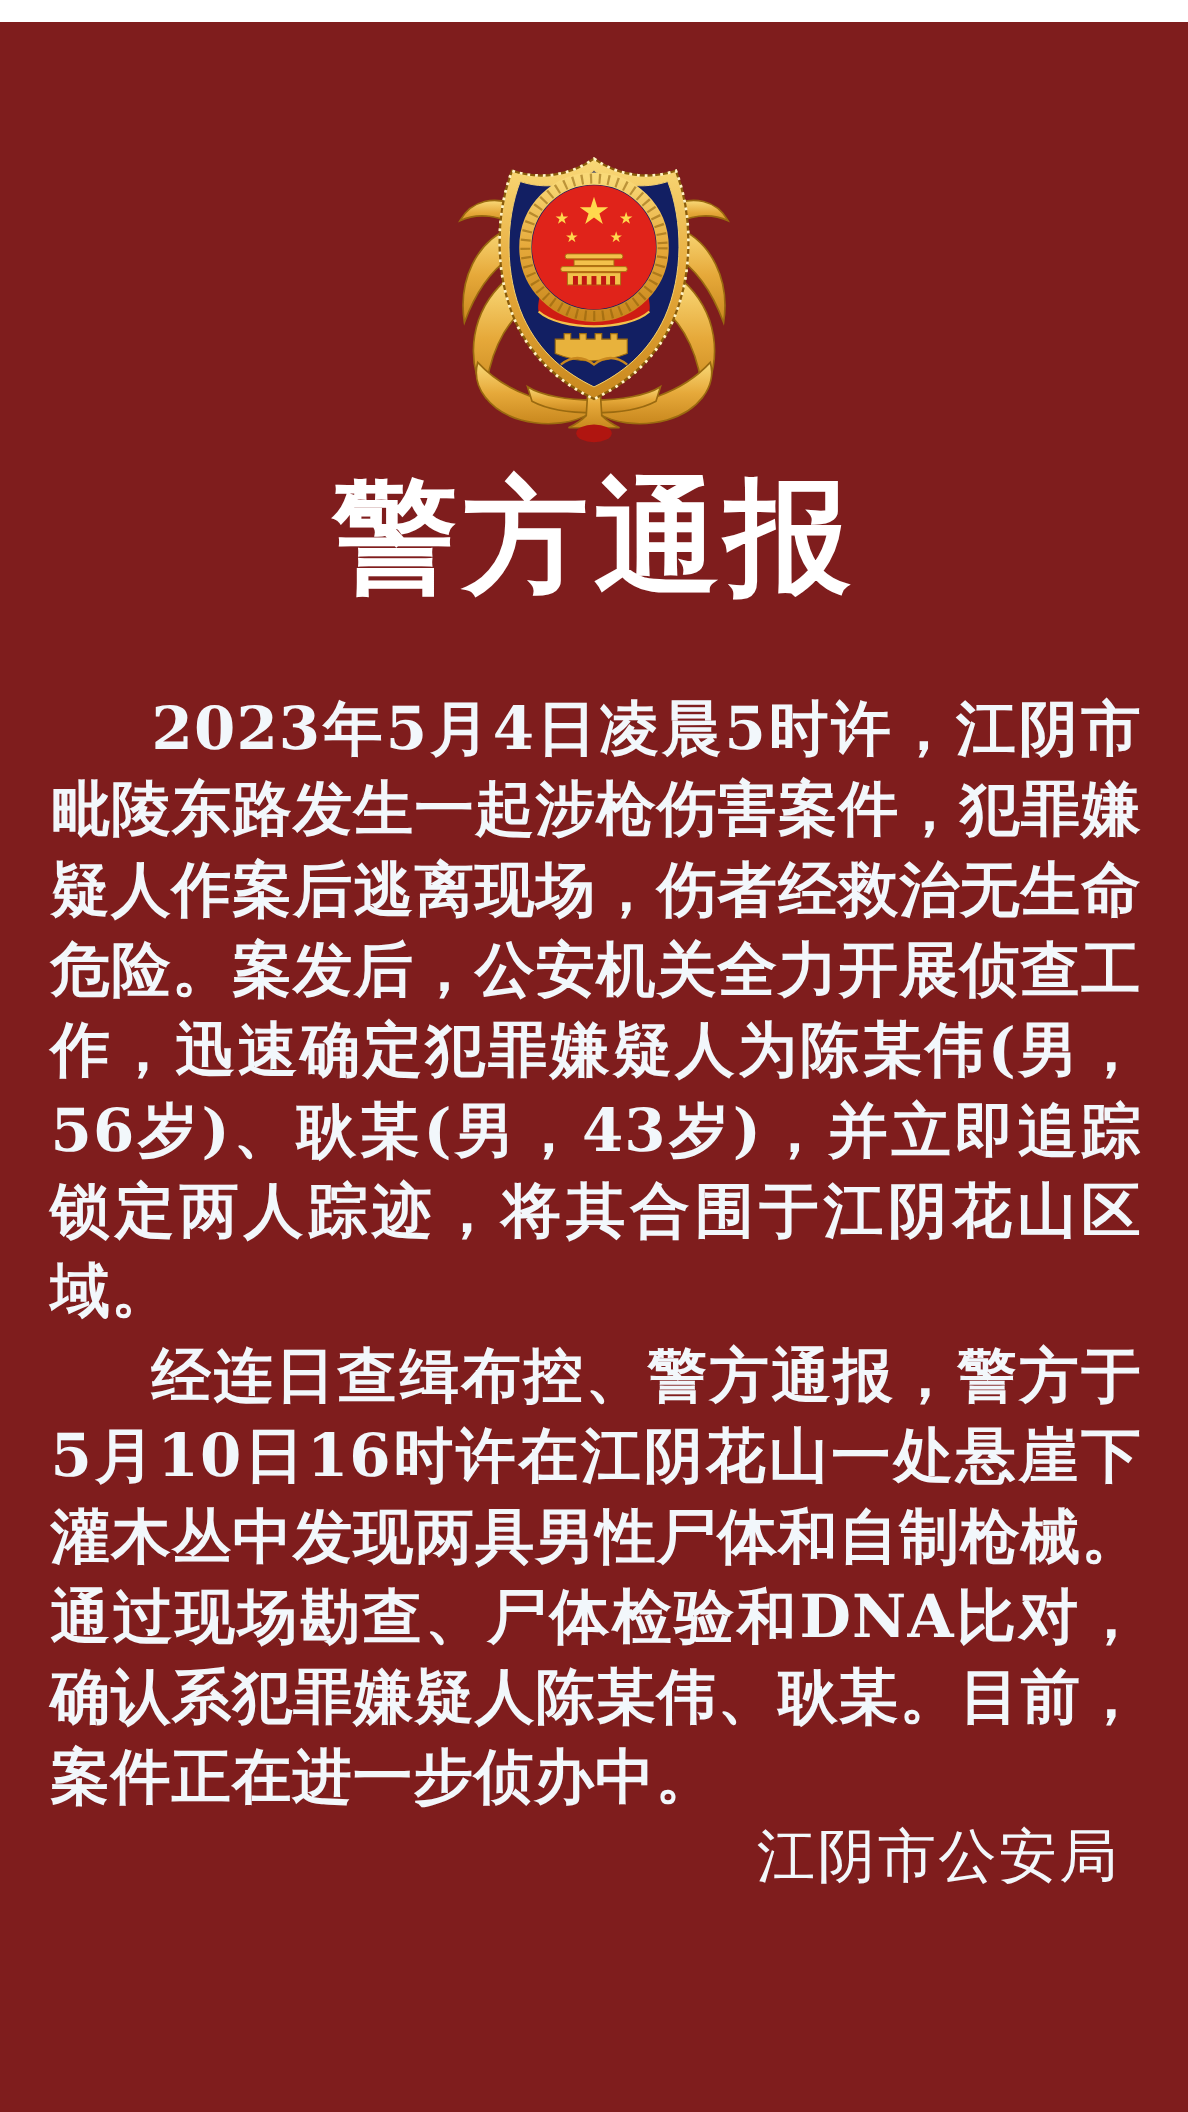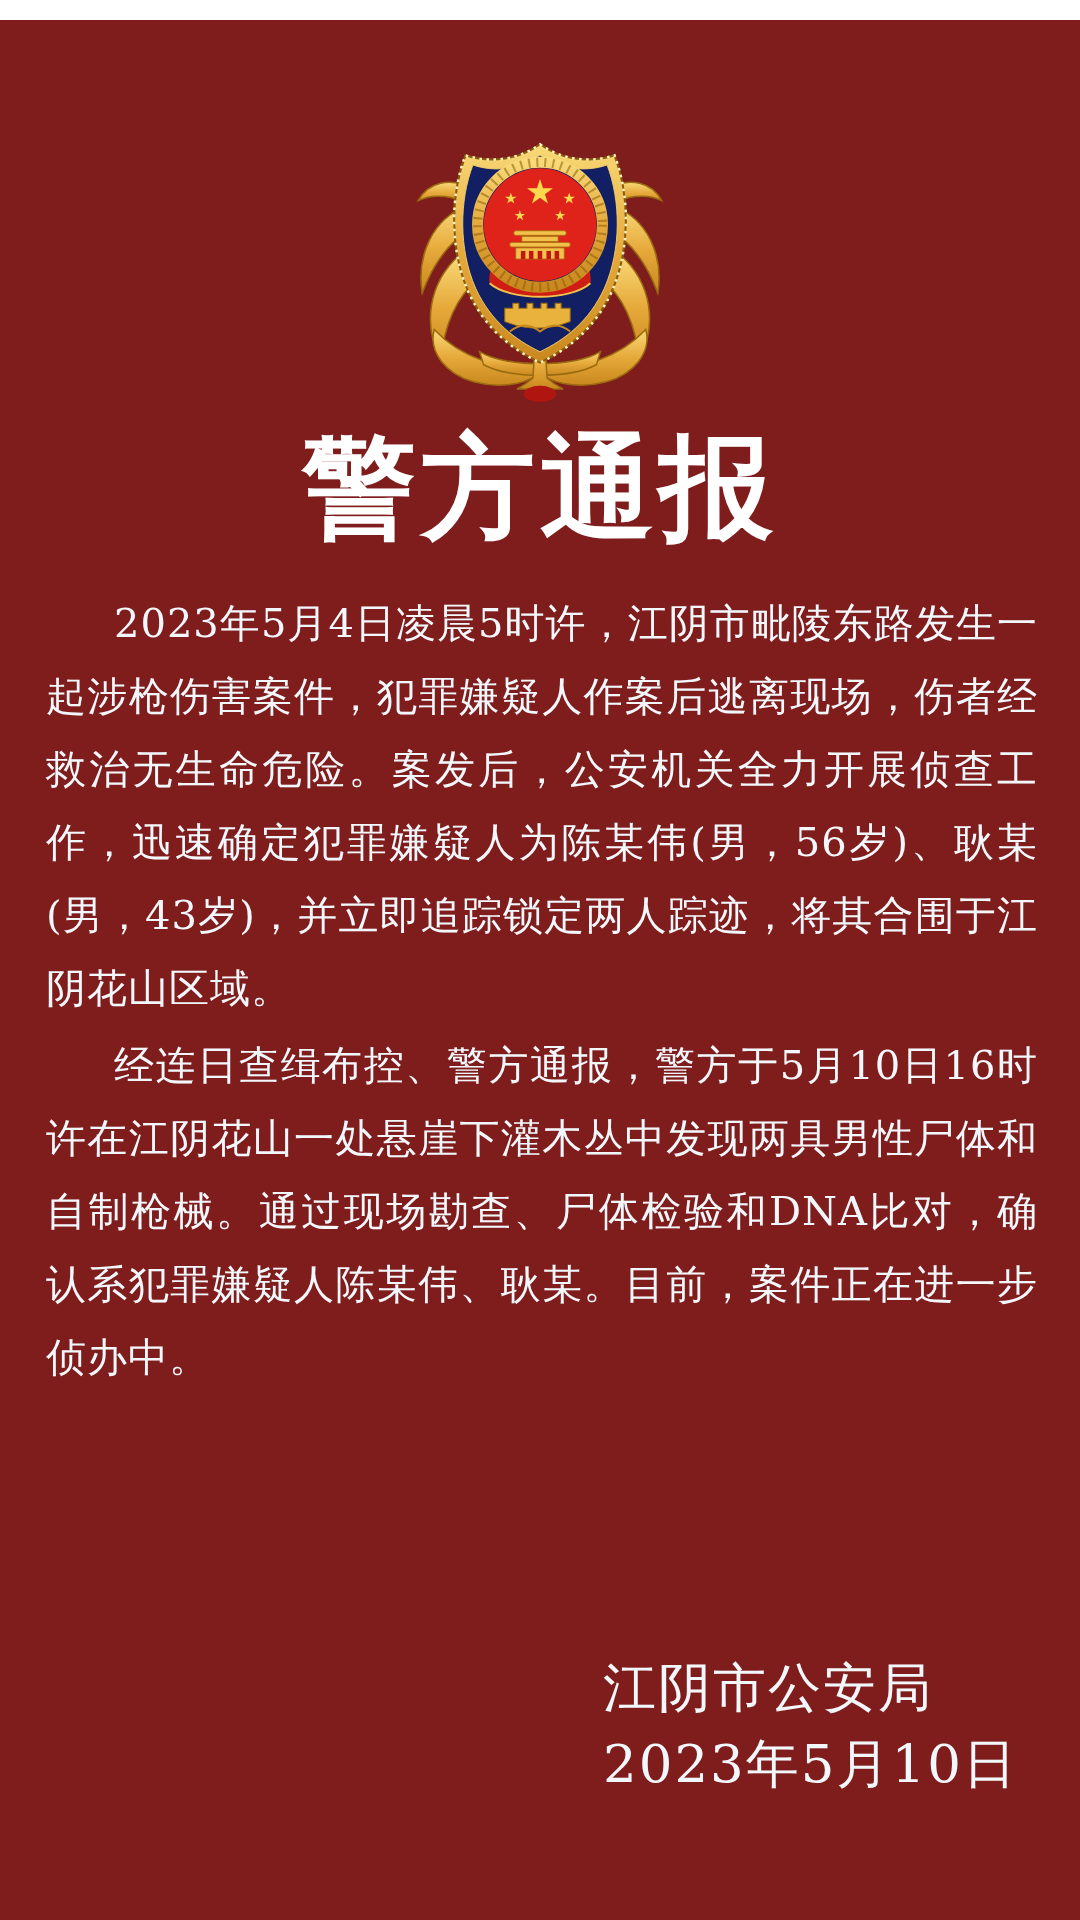--- a/index.html
+++ b/index.html
@@ -28,29 +28,30 @@
     margin: 0;
     text-align: center;
     font-size: 114px;
     line-height: 1.15;
     font-weight: 900;
     letter-spacing: 5px;
     color: #ffffff;
   }
   .notice-body {
     position: absolute;
-    top: 567px;
+    top: 606px;
     left: 46px;
     right: 42px;
     color: #f2f7fb;
-    font-size: 40px;
+    font-size: 54px;
     line-height: 73px;
     letter-spacing: 1px;
     text-align: justify;
     text-justify: inter-ideograph;
+    font-weight: bold;
   }
   .notice-body p { margin: 0; text-indent: 1.7em; }
   .notice-body p + p { margin-top: 4px; }
   .signature {
     position: absolute;
     top: 1630px;
     right: 62px;
     text-align: left;
     color: #f2f7fb;
     font-size: 53px;
@@ -129,16 +130,15 @@
 
   <h1 class="title">警方通报</h1>
 
   <div class="notice-body">
     <p>2023年5月4日凌晨5时许，江阴市毗陵东路发生一起涉枪伤害案件，犯罪嫌疑人作案后逃离现场，伤者经救治无生命危险。案发后，公安机关全力开展侦查工作，迅速确定犯罪嫌疑人为陈某伟(男，56岁)、耿某(男，43岁)，并立即追踪锁定两人踪迹，将其合围于江阴花山区域。</p>
     <p>经连日查缉布控、警方通报，警方于5月10日16时许在江阴花山一处悬崖下灌木丛中发现两具男性尸体和自制枪械。通过现场勘查、尸体检验和DNA比对，确认系犯罪嫌疑人陈某伟、耿某。目前，案件正在进一步侦办中。</p>
   </div>
 
   <div class="signature">
     <div>江阴市公安局</div>
-    <div>2023年5月10日</div>
   </div>
 
 </div>
 
 </body></html>

